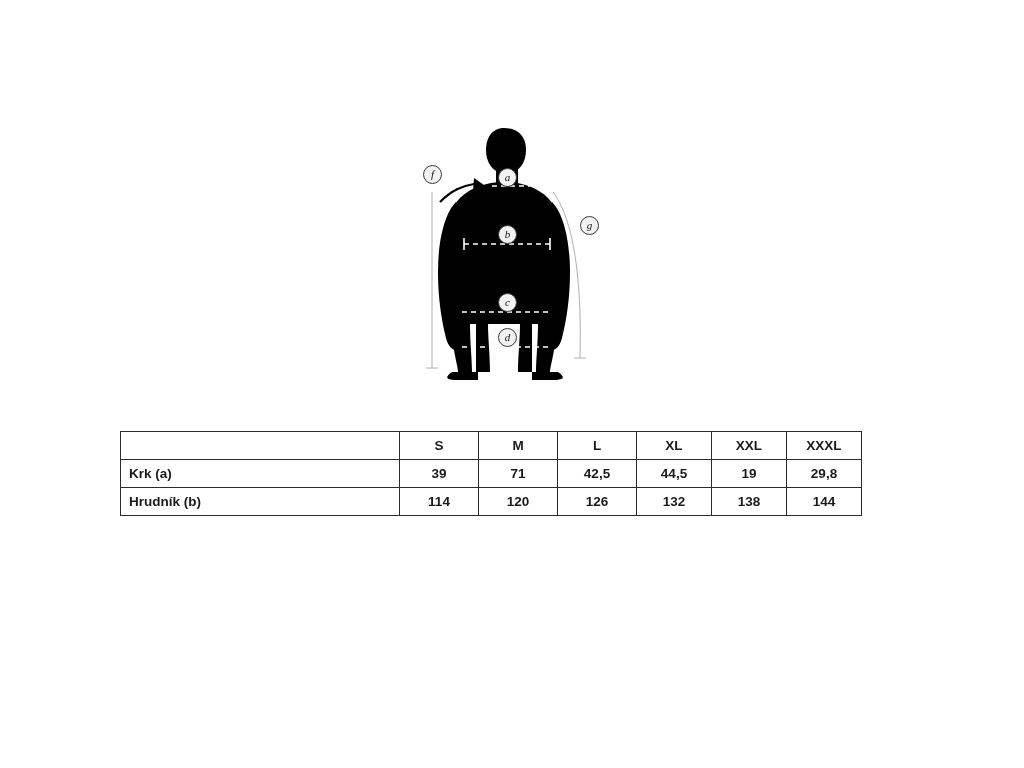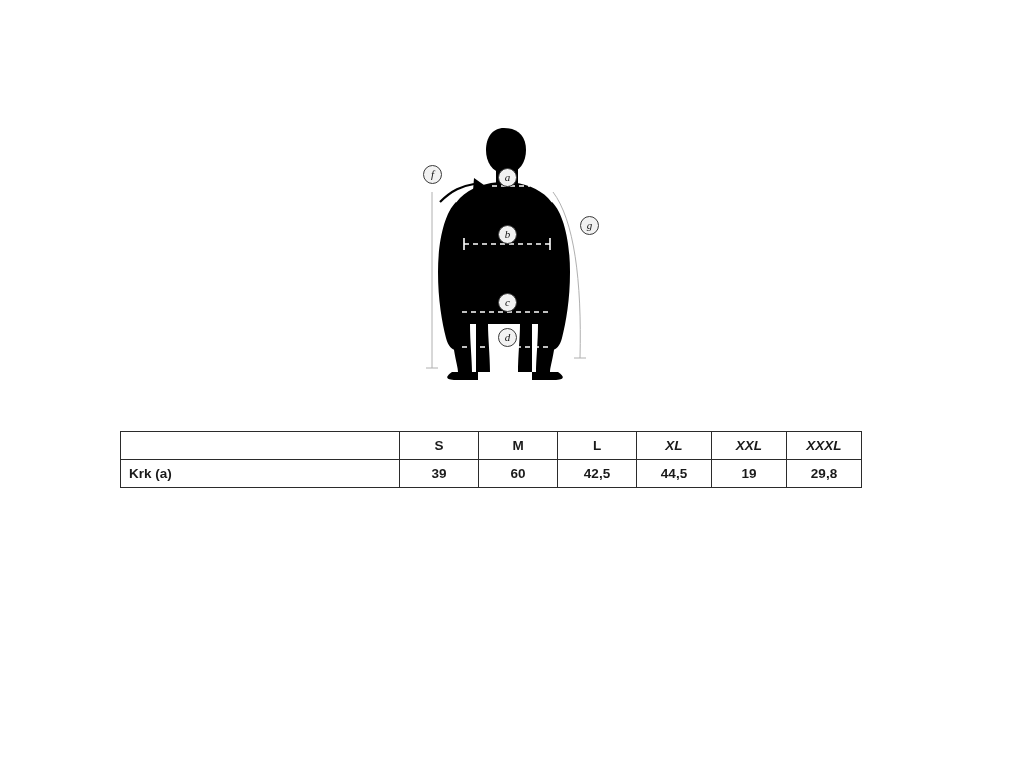--- a/index.html
+++ b/index.html
@@ -77,21 +77,20 @@
     text-align: left;
     font-weight: bold;
     width: 279px;
     padding-left: 8px;
   }
   #size-table .col-size {
     width: 79px;
   }
   #size-table .col-size-narrow {
     width: 75px;
-    font-style: italic;
   }
 </style>
 </head>
 <body>
 
 <div id="figure-area">
 
   <svg id="figure-svg" width="240" height="295" viewBox="0 0 240 295">
 
     <g stroke="#b0b0b0" stroke-width="1" fill="none">
@@ -182,20 +181,29 @@
       <th class="col-size">L</th>
       <th class="col-size-narrow">XL</th>
       <th class="col-size-narrow">XXL</th>
       <th class="col-size-narrow">XXXL</th>
     </tr>
   </thead>
   <tbody>
     <tr>
       <td class="row-label">Krk (a)</td>
       <td>39</td>
-      <td>60</td>
+      <td>71</td>
       <td>42,5</td>
       <td>44,5</td>
       <td>19</td>
       <td>29,8</td>
     </tr>
+    <tr>
+      <td class="row-label">Hrudník (b)</td>
+      <td>114</td>
+      <td>120</td>
+      <td>126</td>
+      <td>132</td>
+      <td>138</td>
+      <td>144</td>
+    </tr>
   </tbody>
 </table>
 
 </body></html>

